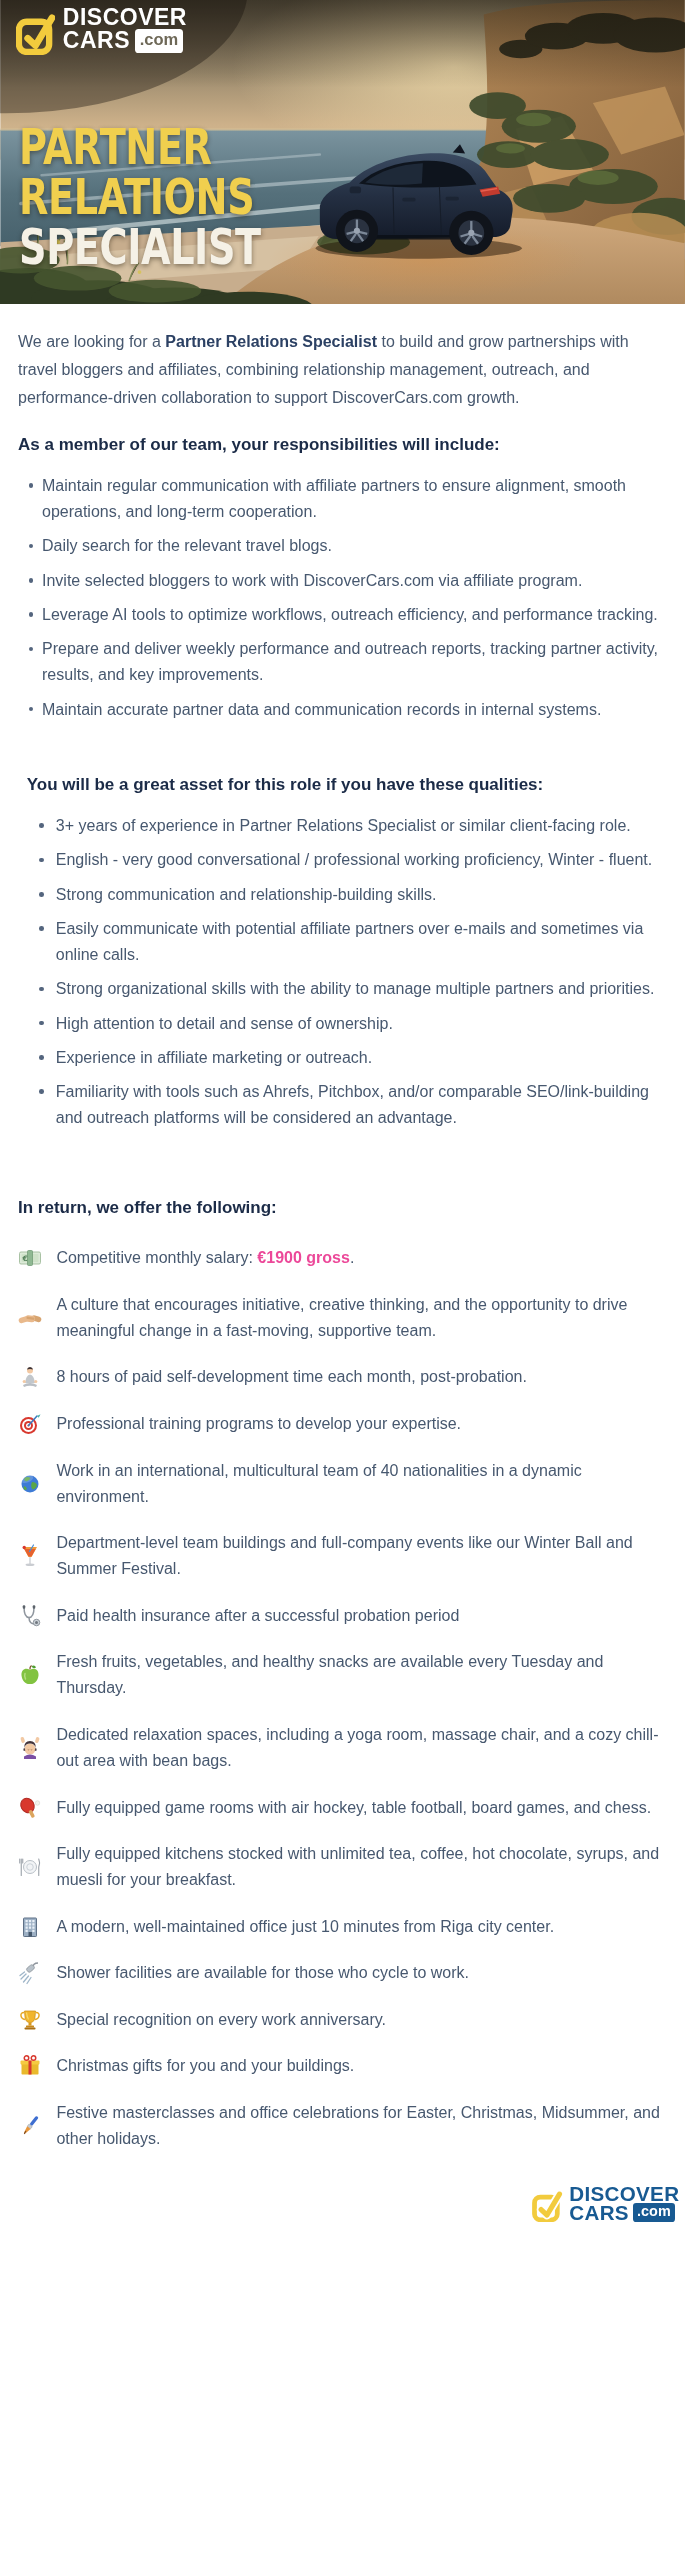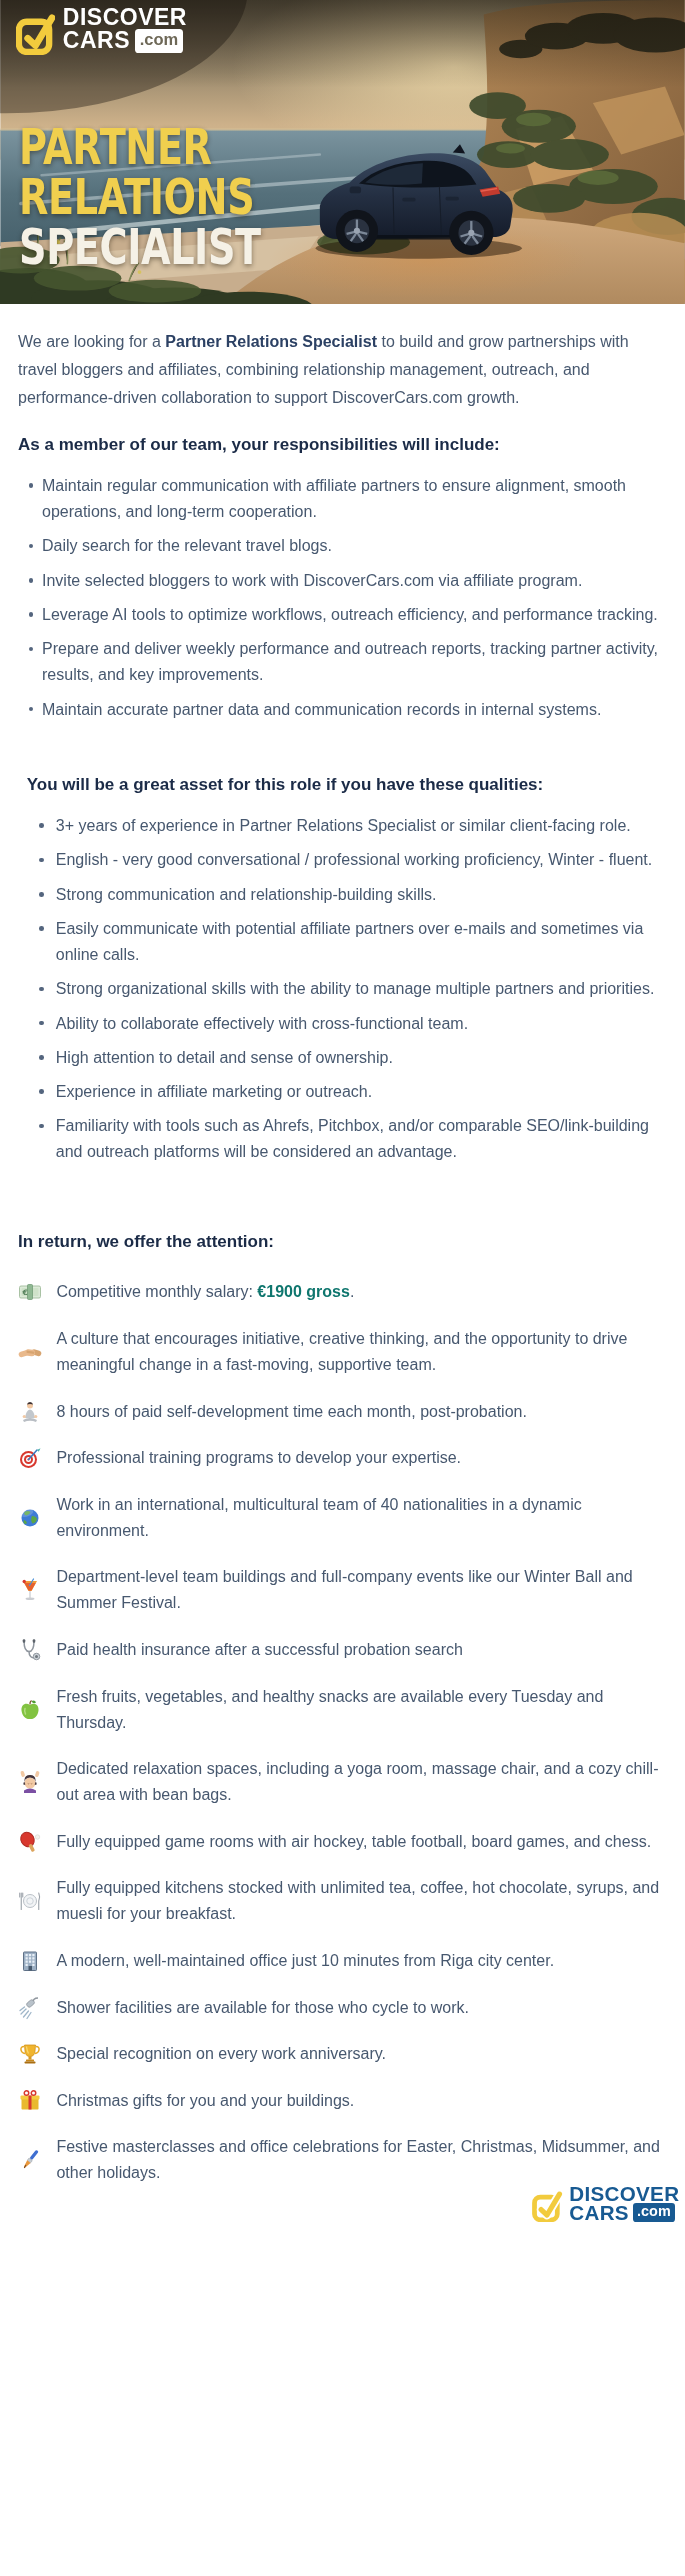--- a/index.html
+++ b/index.html
@@ -30,21 +30,21 @@
   ul.bullets li::before{content:"";position:absolute;left:10.8px;top:10.3px;width:4.6px;height:4.6px;
                         border-radius:50%;background:#54657e;}
   ul.bullets.indented{margin-left:8.8px;}
   ul.bullets.indented li{padding-left:29px;}
   ul.bullets.indented li::before{left:12.4px;}
   ul.benefits{list-style:none;padding:0;margin:25px 0 0;}
   ul.benefits li{display:flex;align-items:center;gap:14.4px;margin:0 0 20.6px;}
   .b-icon{flex:0 0 24px;width:24px;height:25px;display:flex;align-items:center;justify-content:center;}
   .b-icon svg{display:block;}
   .b-text{margin:0;font-size:16px;line-height:26px;}
-  .b-text b{color:#0f766e;}
+  .b-text b{color:#ec4899;}
   
   .footer-logo{position:absolute;right:5.7px;bottom:8.8px;display:flex;gap:6.2px;align-items:center;}
   .f-text{display:flex;flex-direction:column;}
   .f-line1{font-size:20.6px;font-weight:bold;color:#185a92;letter-spacing:0.3px;line-height:17.5px;}
   .f-line2{display:flex;align-items:center;font-size:20.6px;font-weight:bold;color:#185a92;letter-spacing:0.3px;line-height:17.5px;}
   .com-badge-f{display:inline-block;background:#185a92;color:#ffffff;font-size:14.4px;font-weight:bold;
                border-radius:3.1px;padding:0.5px 4.1px 1.5px;margin-left:4.1px;letter-spacing:0;}
 </style>
 </head>
 <body>
@@ -251,27 +251,26 @@
         <li><span class="li-text">Maintain accurate partner data and communication records in internal systems.</span></li>
       </ul>
 
     <h2 class="indent">You will be a great asset for this role if you have these qualities:</h2>
     <ul class="bullets indented" id="qual-list">
         <li><span class="li-text">3+ years of experience in Partner Relations Specialist or similar client-facing role.</span></li>
         <li><span class="li-text">English - very good conversational / professional working proficiency, Winter - fluent.</span></li>
         <li><span class="li-text">Strong communication and relationship-building skills.</span></li>
         <li><span class="li-text">Easily communicate with potential affiliate partners over e-mails and sometimes via online calls.</span></li>
         <li><span class="li-text">Strong organizational skills with the ability to manage multiple partners and priorities.</span></li>
-        <li><span class="li-text">Ability to collaborate effectively with cross-functional team.</span></li>
         <li><span class="li-text">High attention to detail and sense of ownership.</span></li>
         <li><span class="li-text">Experience in affiliate marketing or outreach.</span></li>
         <li><span class="li-text">Familiarity with tools such as Ahrefs, Pitchbox, and/or comparable SEO/link-building and outreach platforms will be considered an advantage.</span></li>
       </ul>
 
-    <h2 class="big-gap">In return, we offer the attention:</h2>
+    <h2 class="big-gap">In return, we offer the following:</h2>
     <ul class="benefits" id="benefits-list">
         <li>
           <span class="b-icon">
             <svg width="24" height="24" viewBox="0 0 48 48" aria-hidden="true">
               <rect x="3" y="12" width="42" height="24" rx="3" fill="#dcead8" stroke="#a9c2a4" stroke-width="2"></rect>
               <rect x="7" y="16" width="34" height="16" rx="2" fill="#cfe2c9"></rect>
               <rect x="19" y="9" width="10" height="30" rx="2" fill="#8fb892" stroke="#6f9a74" stroke-width="1.5"></rect>
               <text x="9" y="30" font-size="15" font-weight="bold" fill="#55815c" font-family="DejaVu Sans,sans-serif">€</text>
             </svg>
           </span>
@@ -344,21 +343,21 @@
           <span class="b-icon">
             <svg width="24" height="24" viewBox="0 0 48 48" aria-hidden="true">
               <path d="M12 5 C12 20 16 27 22 27 C28 27 32 20 32 6" fill="none" stroke="#8f969e" stroke-width="3"></path>
               <rect x="9.5" y="2.5" width="5" height="7" rx="2" fill="#5c636b"></rect>
               <rect x="29.5" y="2.5" width="5" height="7" rx="2" fill="#5c636b"></rect>
               <path d="M22 27 C22 36 27 41 33 39" fill="none" stroke="#8f969e" stroke-width="3"></path>
               <circle cx="37" cy="37" r="6.5" fill="#ccd2d8" stroke="#8f969e" stroke-width="2"></circle>
               <circle cx="37" cy="37" r="3" fill="#70777f"></circle>
             </svg>
           </span>
-          <p class="b-text"><span>Paid health insurance after a successful probation search</span></p>
+          <p class="b-text"><span>Paid health insurance after a successful probation period</span></p>
         </li>
         <li>
           <span class="b-icon">
             <svg width="24" height="24" viewBox="0 0 48 48" aria-hidden="true">
               <path d="M24 14 C15 8 6 14 7 25 C8 36 16 43 24 42 C32 43 40 36 41 25 C42 14 33 8 24 14 Z" fill="#82c341"></path>
               <path d="M14 21 q-2 6 1 11" stroke="#b4dd7f" stroke-width="3" fill="none" stroke-linecap="round"></path>
               <path d="M24 13 q-1 -5 3 -8" stroke="#7a4a22" stroke-width="2.5" fill="none"></path>
               <path d="M27 6 q7 -3 9 3 q-6 4 -9 -3z" fill="#4f9e33"></path>
             </svg>
           </span>

